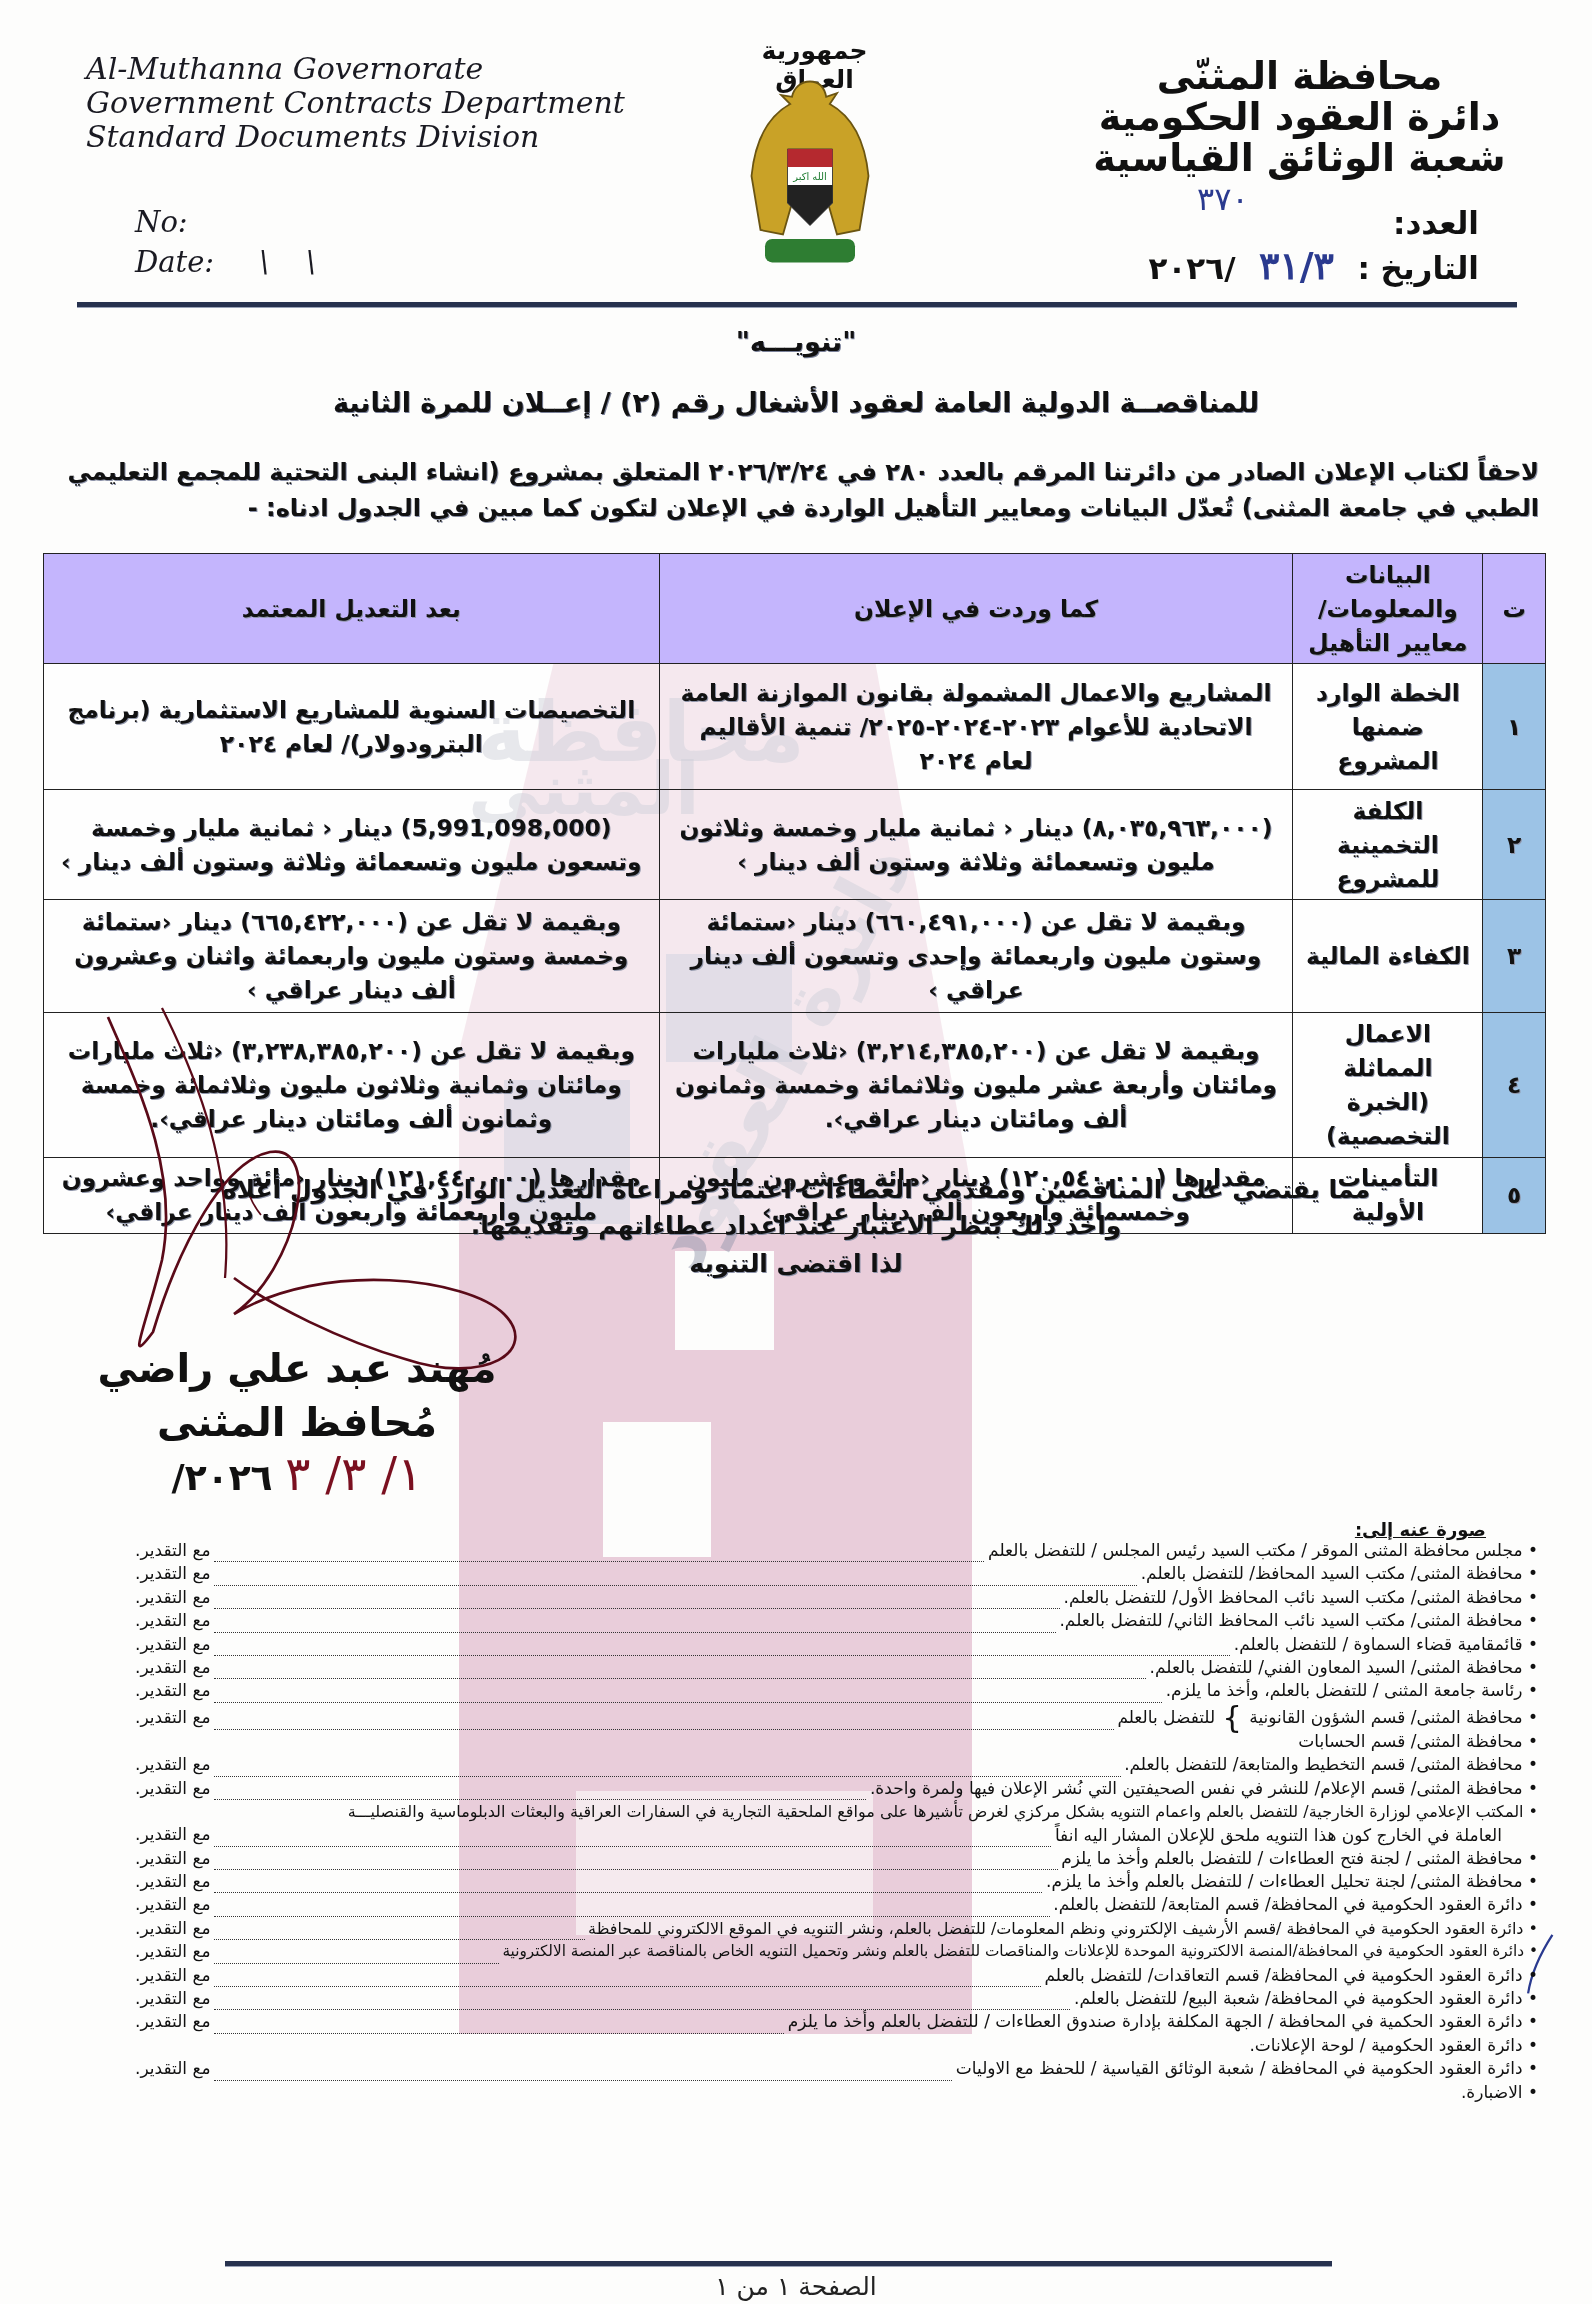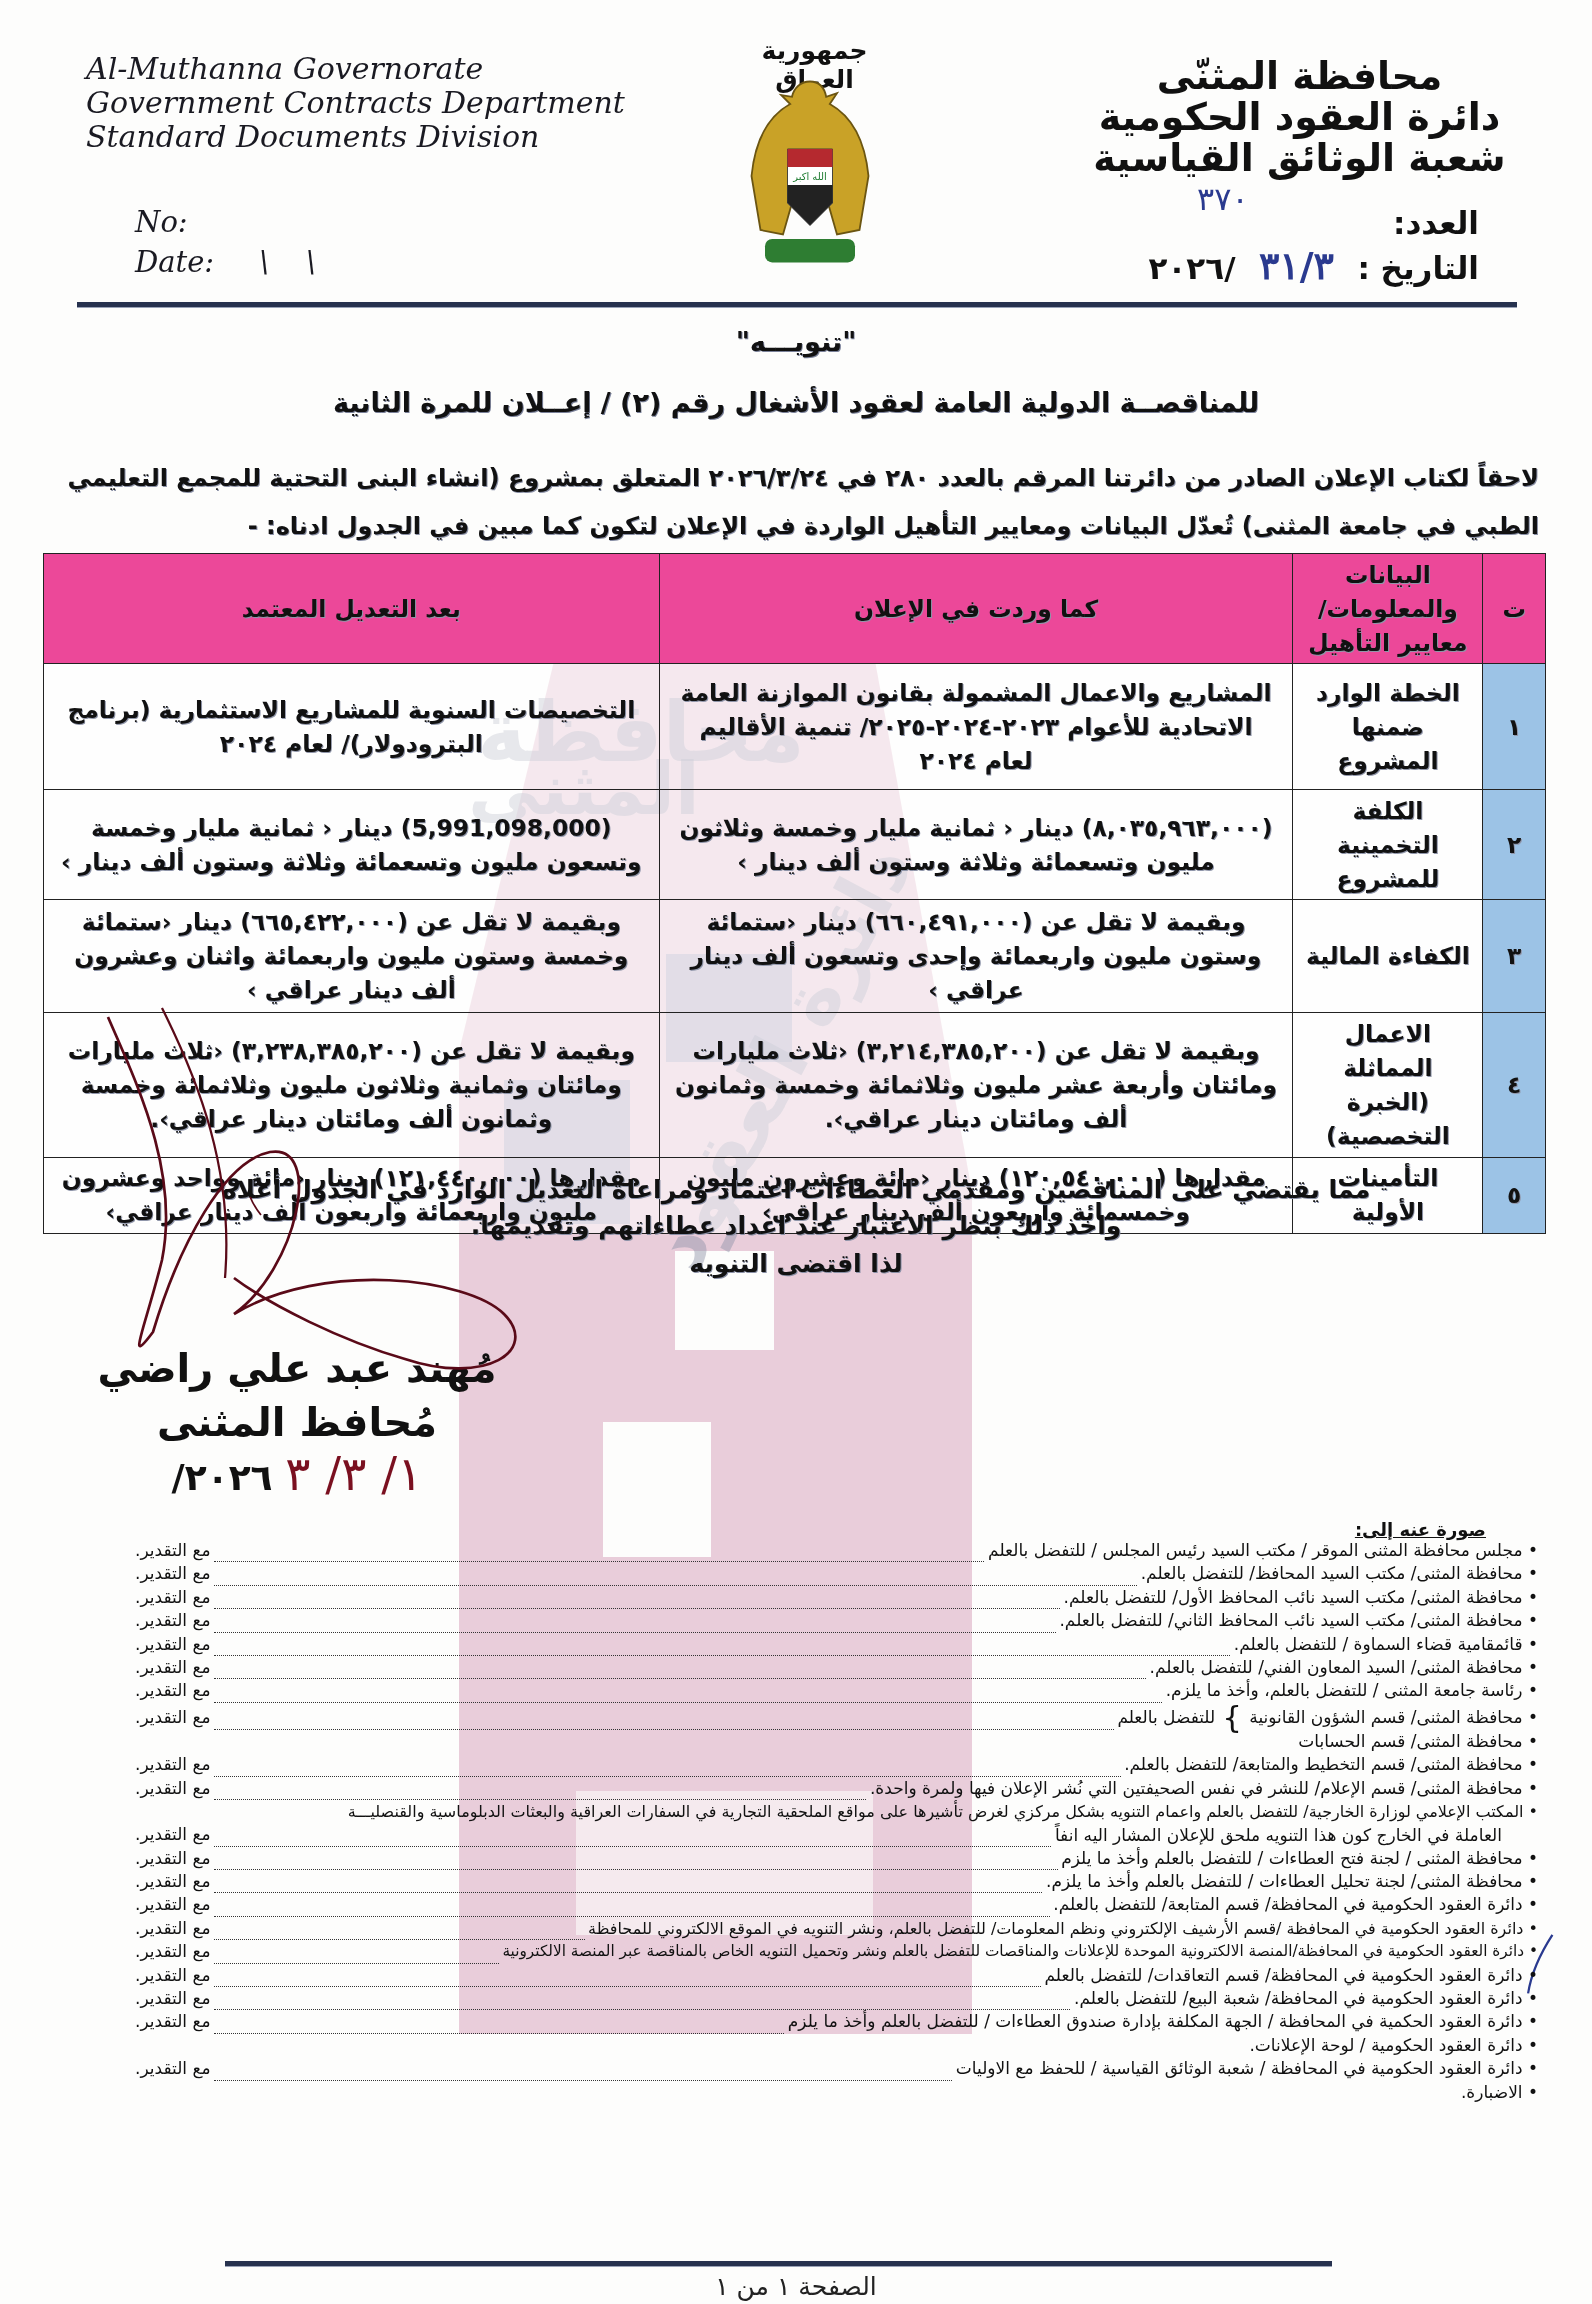--- a/index.html
+++ b/index.html
@@ -24,25 +24,25 @@
   .ar-meta { direction:rtl; font-weight:bold; font-size:31px; color:#111; }
   .hand-blue { color:#2a3a8f; font-family:"DejaVu Serif", serif; }
   .republic { left:747px; top:36px; width:135px; text-align:center; direction:rtl; font-weight:bold; font-size:25px; }
 
   .rule-top { left:77px; top:302px; width:1440px; height:5.4px; background:#27324f; border-bottom:1.8px solid #9aa3b8; }
   .rule-bot { left:225px; top:2261px; width:1107px; height:5.4px; background:#27324f; border-bottom:1.8px solid #9aa3b8; }
 
   .rtl { direction:rtl; }
   .title1 { left:0; width:1592px; top:326px; text-align:center; font-weight:bold; font-size:27px; text-shadow:0.9px 0.9px 0 #7a8199; }
   .title2 { left:0; width:1592px; top:387px; text-align:center; font-weight:bold; font-size:27px; text-shadow:0.9px 0.9px 0 #7a8199; }
-  .intro { left:54px; width:1485px; top:454px; text-align:right; direction:rtl; font-weight:bold; font-size:24px; line-height:48px; text-shadow:0.9px 0.9px 0 #8a90a6; }
+  .intro { left:54px; width:1485px; top:454px; text-align:right; direction:rtl; font-weight:bold; font-size:24px; line-height:36px; text-shadow:0.9px 0.9px 0 #8a90a6; }
 
   table.main { position:absolute; left:43px; top:553px; width:1503px; border-collapse:collapse; direction:rtl; }
   table.main th, table.main td { border:1.8px solid #222; text-align:center; vertical-align:middle; font-weight:bold; font-size:23.4px; line-height:34px; padding:3.6px 12.6px; text-shadow:0.9px 0.9px 0 #9096aa; }
-  table.main th { background:#ec4899; height:74px; }
+  table.main th { background:#c4b5fd; height:74px; }
   table.main td.idx { background:#9cc3e6; width:36px; }
   table.main td { background:rgba(255,255,255,0.55); }
 
   .closing { left:0; width:1592px; text-align:center; direction:rtl; font-weight:bold; font-size:25px; text-shadow:0.9px 0.9px 0 #8a90a6; }
   .sign { left:90px; width:414px; text-align:center; direction:rtl; font-weight:bold; font-size:40px; line-height:50px; }
 
   .cc-head { right:106px; top:1519px; direction:rtl; font-weight:bold; font-size:18px; text-decoration:underline; }
   .cc-list { position:absolute; left:135px; right:54px; top:1539px; direction:rtl; font-size:17px; }
   .cc-row { position:relative; height:23.4px; line-height:23.4px; display:flex; align-items:flex-end; }
   .cc-text { white-space:nowrap; padding-right:0; }

